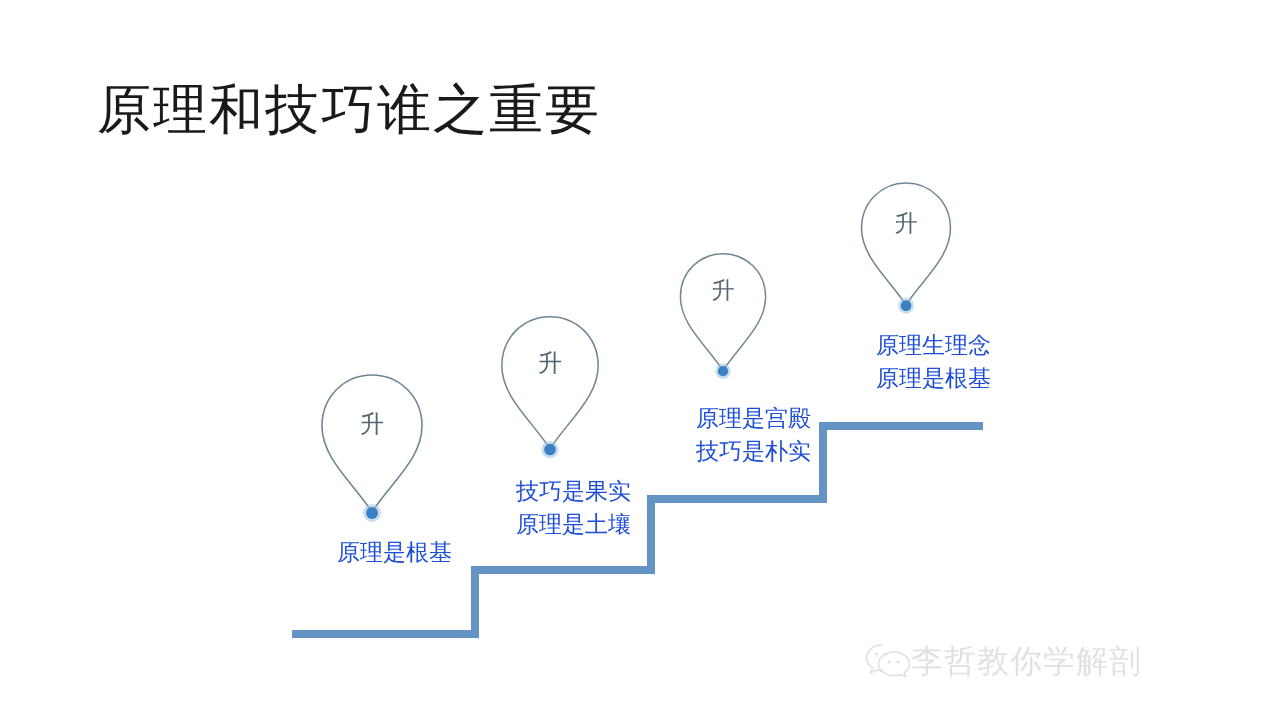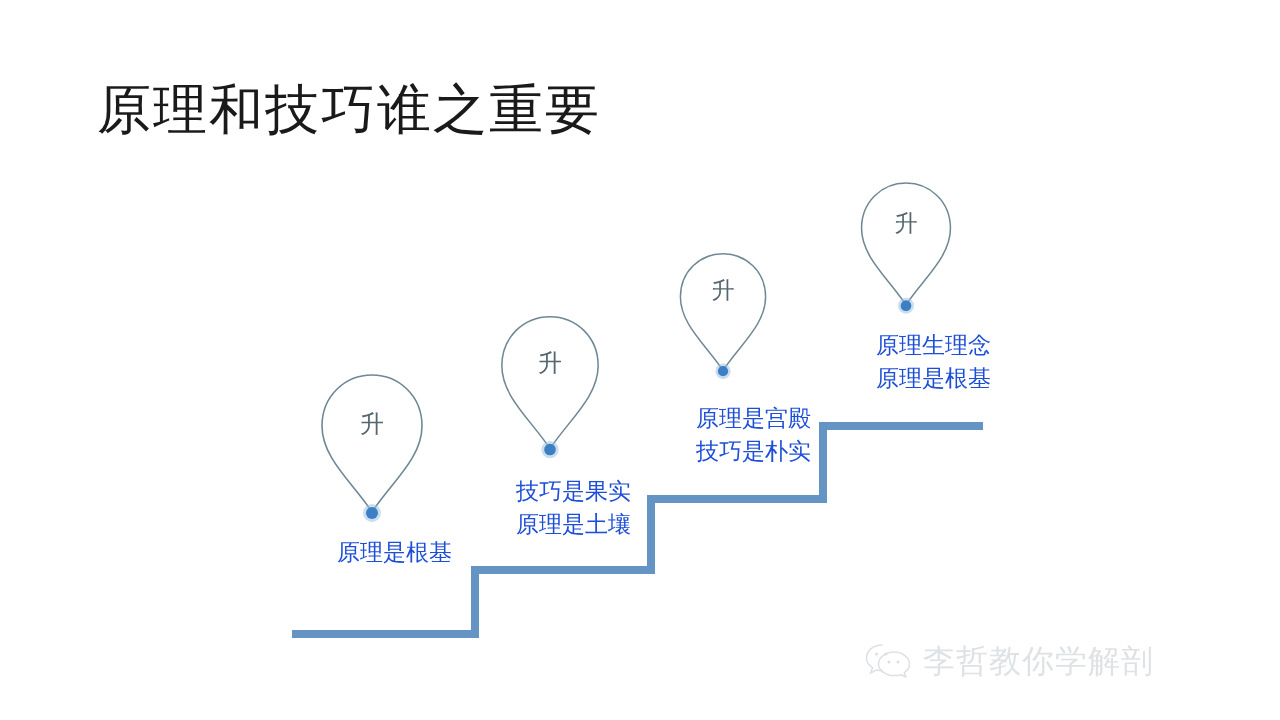--- a/index.html
+++ b/index.html
@@ -79,21 +79,20 @@
     display: block;
   }
 
   
   #watermark {
     position: absolute;
     left: 865px;
     top: 627px;
     display: flex;
     align-items: center;
-    gap: 12px;
     opacity: 0.9;
   }
   #watermark-text {
     font-family: "Liberation Serif", "DejaVu Serif", serif;
     font-size: 32px;
     line-height: 40px;
     color: #dcdfe3;
     white-space: nowrap;
     letter-spacing: 1px;
   }

